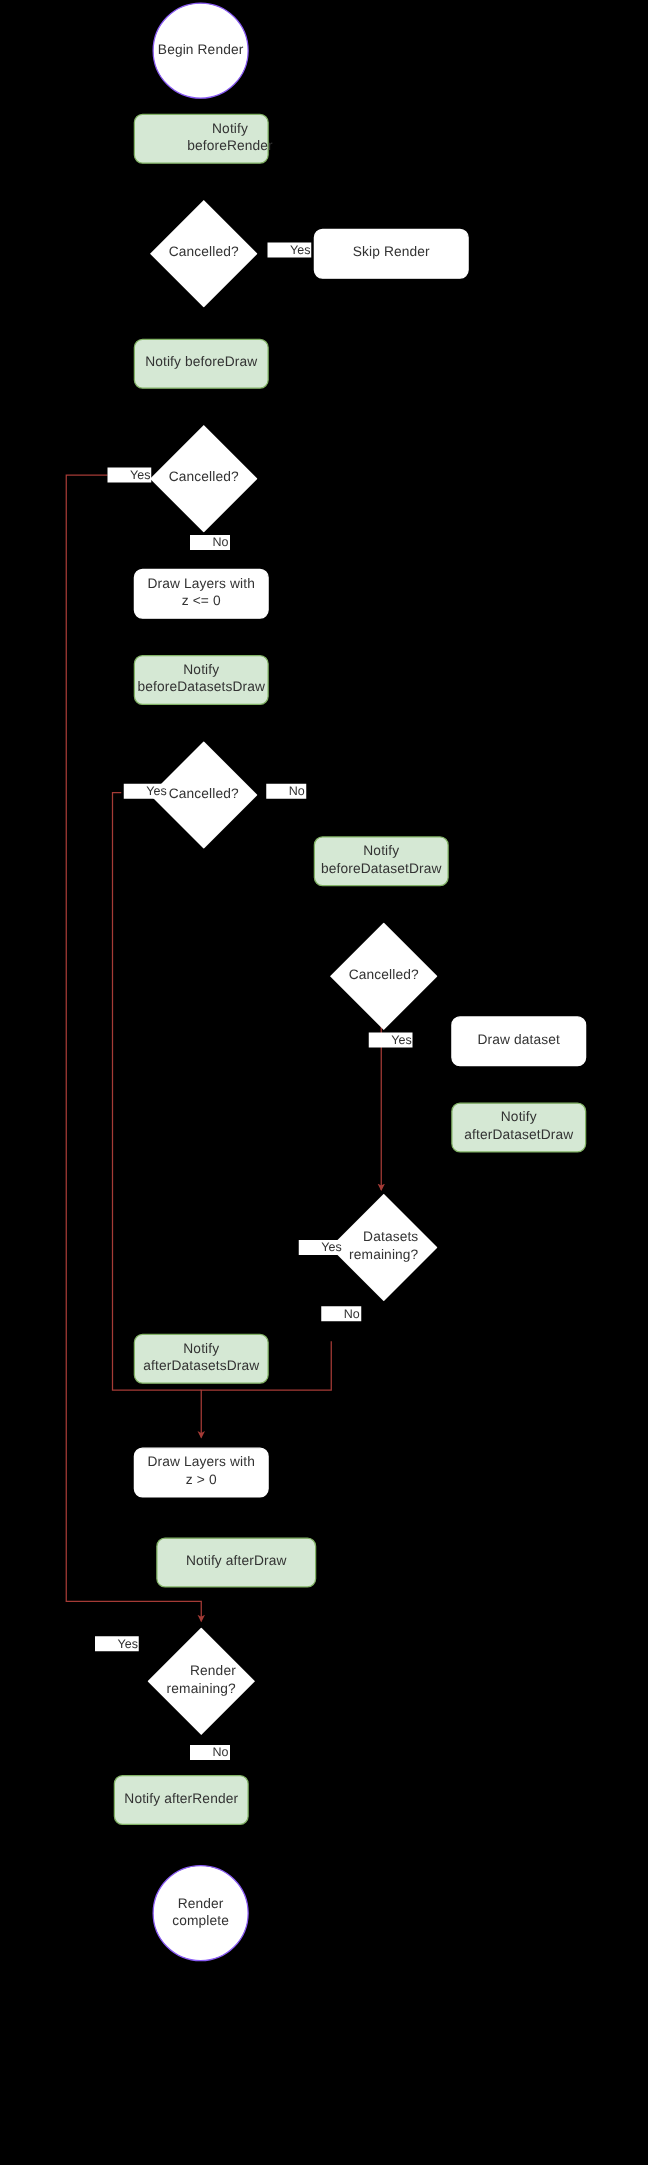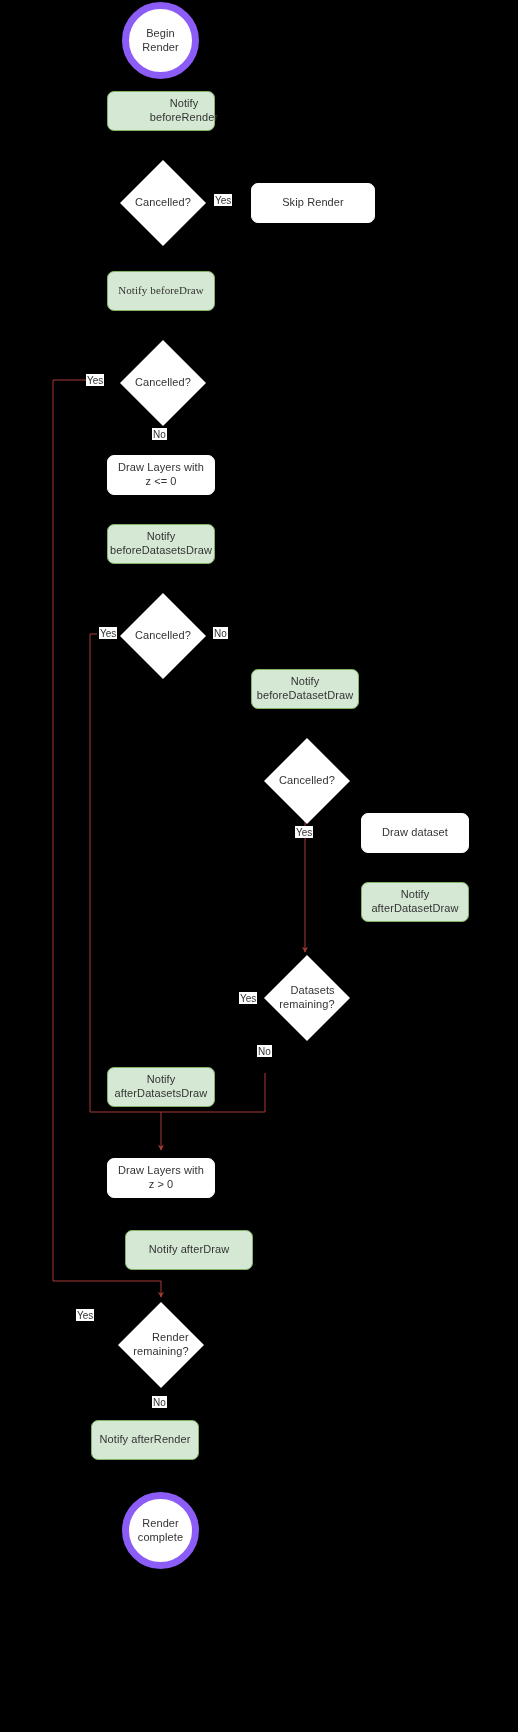--- a/index.html
+++ b/index.html
@@ -37,21 +37,21 @@
     align-items: center;
     justify-content: center;
     text-align: center;
     color: #333333;
     font-size: 11px;
     line-height: 1.25;
     letter-spacing: 0.1px;
   }
   .node.terminal {
     background: #ffffff;
-    border: 7px solid #8b5cf6;
+    border: 1px solid #8b5cf6;
     border-radius: 50%;
   }
   .node.process {
     background: #ffffff;
     border: 1px solid #ffffff;
     border-radius: 7px;
   }
   .node.notify {
     background: #d5e8d4;
     border: 1px solid #82b366;
@@ -75,21 +75,21 @@
     font-size: 11px;
     line-height: 1.25;
     text-align: right;
   }
   .edge-label {
     position: absolute;
     background: #ffffff;
     color: #333333;
     font-size: 10px;
     line-height: 1.1;
-    padding: 1px 1px 0 1px;
+    padding: 1px 1px 0 18px;
     z-index: 5;
     white-space: nowrap;
   }
 </style>
 </head>
 <body>
 
 <div id="flow-root">
 
   <svg class="edges" viewBox="0 0 518 1732" width="518" height="1732">
@@ -123,21 +123,21 @@
       <polygon points="43,0 86,43 43,86 0,43" fill="#ffffff"></polygon>
     </svg>
     <span class="diamond-label">Cancelled?</span>
   </div>
   <div class="edge-label" style="left:214px; top:194px;">Yes</div>
 
   <div class="node process" style="left:251px; top:183px; width:124px; height:40px;">
     <span>Skip Render</span>
   </div>
 
-  <div class="node notify" style="left:107px; top:271px; width:108px; height:40px;font-family:Liberation Serif, serif;">
+  <div class="node notify" style="left:107px; top:271px; width:108px; height:40px;">
     <span>Notify beforeDraw</span>
   </div>
 
   <div class="node decision" style="left:120px; top:340px; width:86px; height:86px;">
     <svg class="diamond-shape" viewBox="0 0 86 86">
       <polygon points="43,0 86,43 43,86 0,43" fill="#ffffff"></polygon>
     </svg>
     <span class="diamond-label">Cancelled?</span>
   </div>
   <div class="edge-label" style="left:86px; top:374px;">Yes</div>

